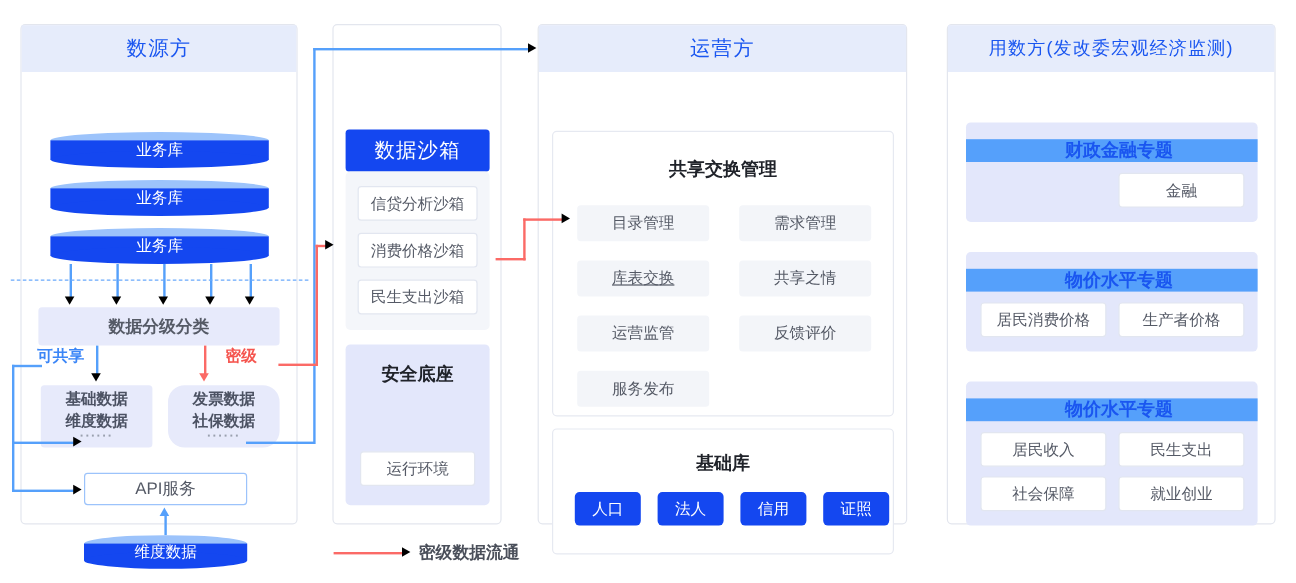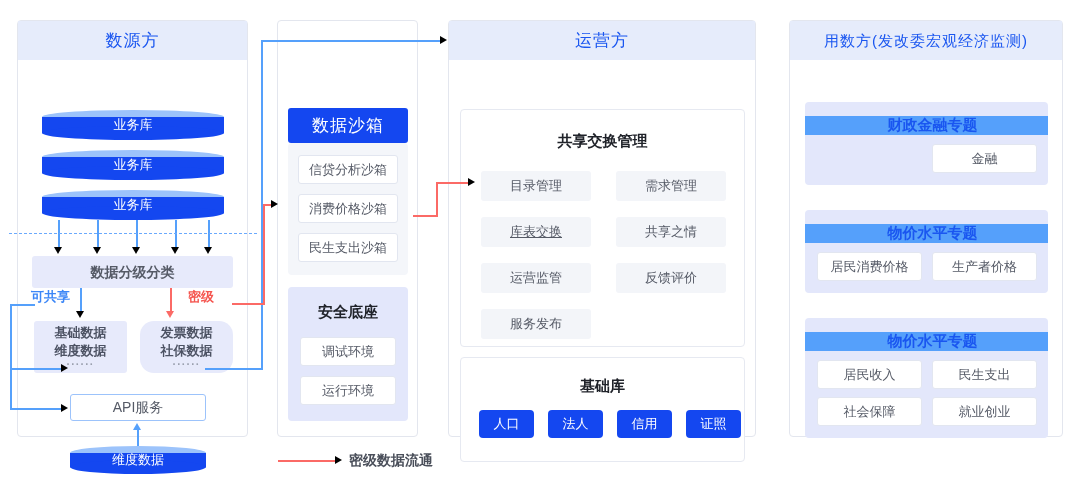--- a/index.html
+++ b/index.html
@@ -177,23 +177,20 @@
         <div class="chip white" style="left:10px;top:51px;width:100px;height:29px;">
           <span>消费价格沙箱</span>
         </div>
         <div class="chip white" style="left:10px;top:90px;width:100px;height:29px;">
           <span>民生支出沙箱</span>
         </div>
       </div>
 
       <div class="grpbox lav" style="left:10px;top:266px;width:120px;height:134px;">
         <div class="gtitle" style="margin-top:16px;">安全底座</div>
-        <div class="chip white" style="left:12px;top:50px;width:96px;height:29px;">
-          <span>调试环境</span>
-        </div>
         <div class="chip white" style="left:12px;top:89px;width:96px;height:29px;">
           <span>运行环境</span>
         </div>
       </div>
     </div>
   </div>
 
   <div class="panel" style="left:448px;top:20px;width:308px;height:417px;">
     <div class="panel-head">运营方</div>
     <div class="panel-body" style="height:377px;">

